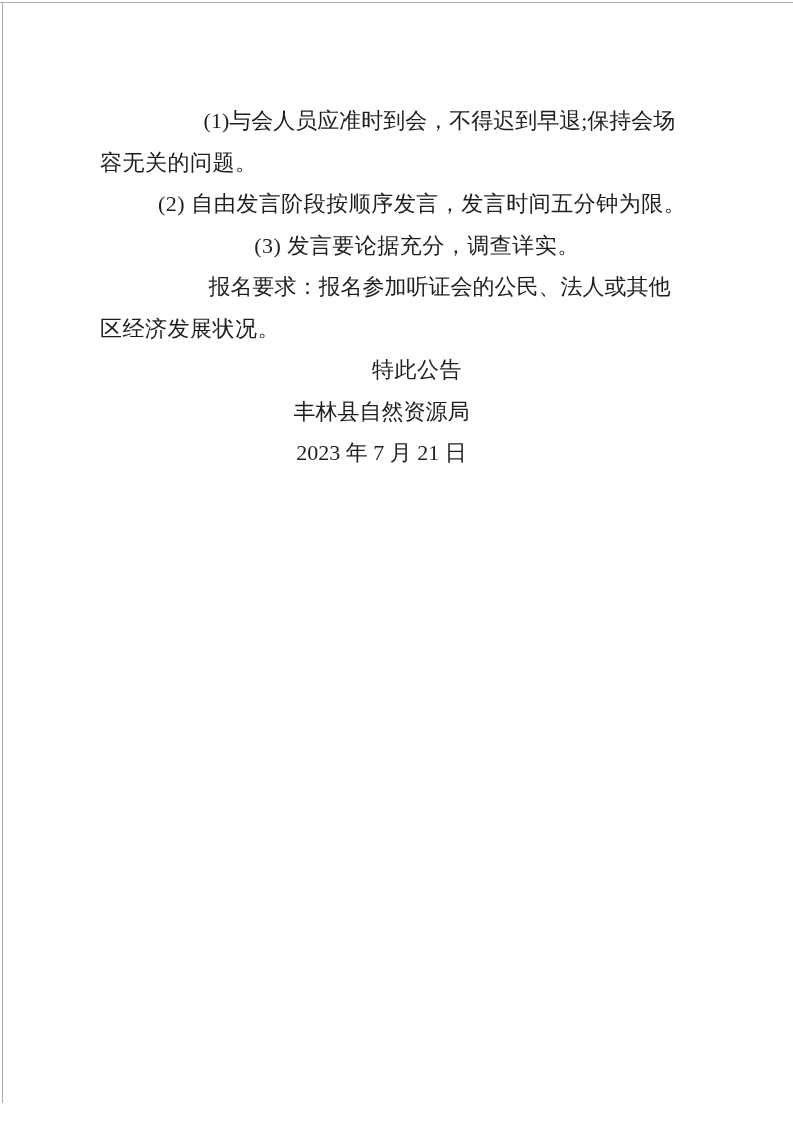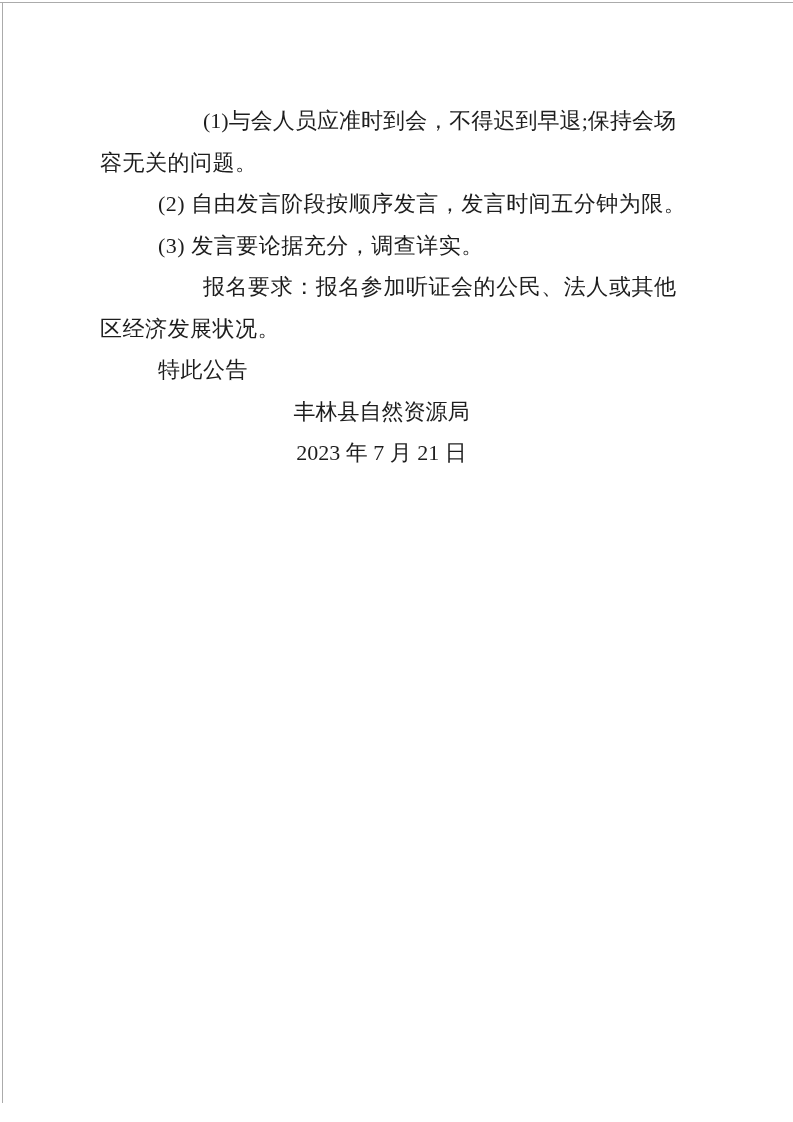--- a/index.html
+++ b/index.html
@@ -50,20 +50,21 @@
   .line.justify {
     white-space: normal;
     text-align: justify;
     text-align-last: justify;
     letter-spacing: 0;
     overflow: hidden;
     margin-left: 45px;
   }
   .line.indent {
     padding-left: 58px;
+    text-align: center;
   }
   .line.justify.indent {
     padding-left: 0;
     text-indent: 58px;
   }
   .line.right {
     text-align: center;
     padding-right: 13px;
     letter-spacing: 0;
   }

